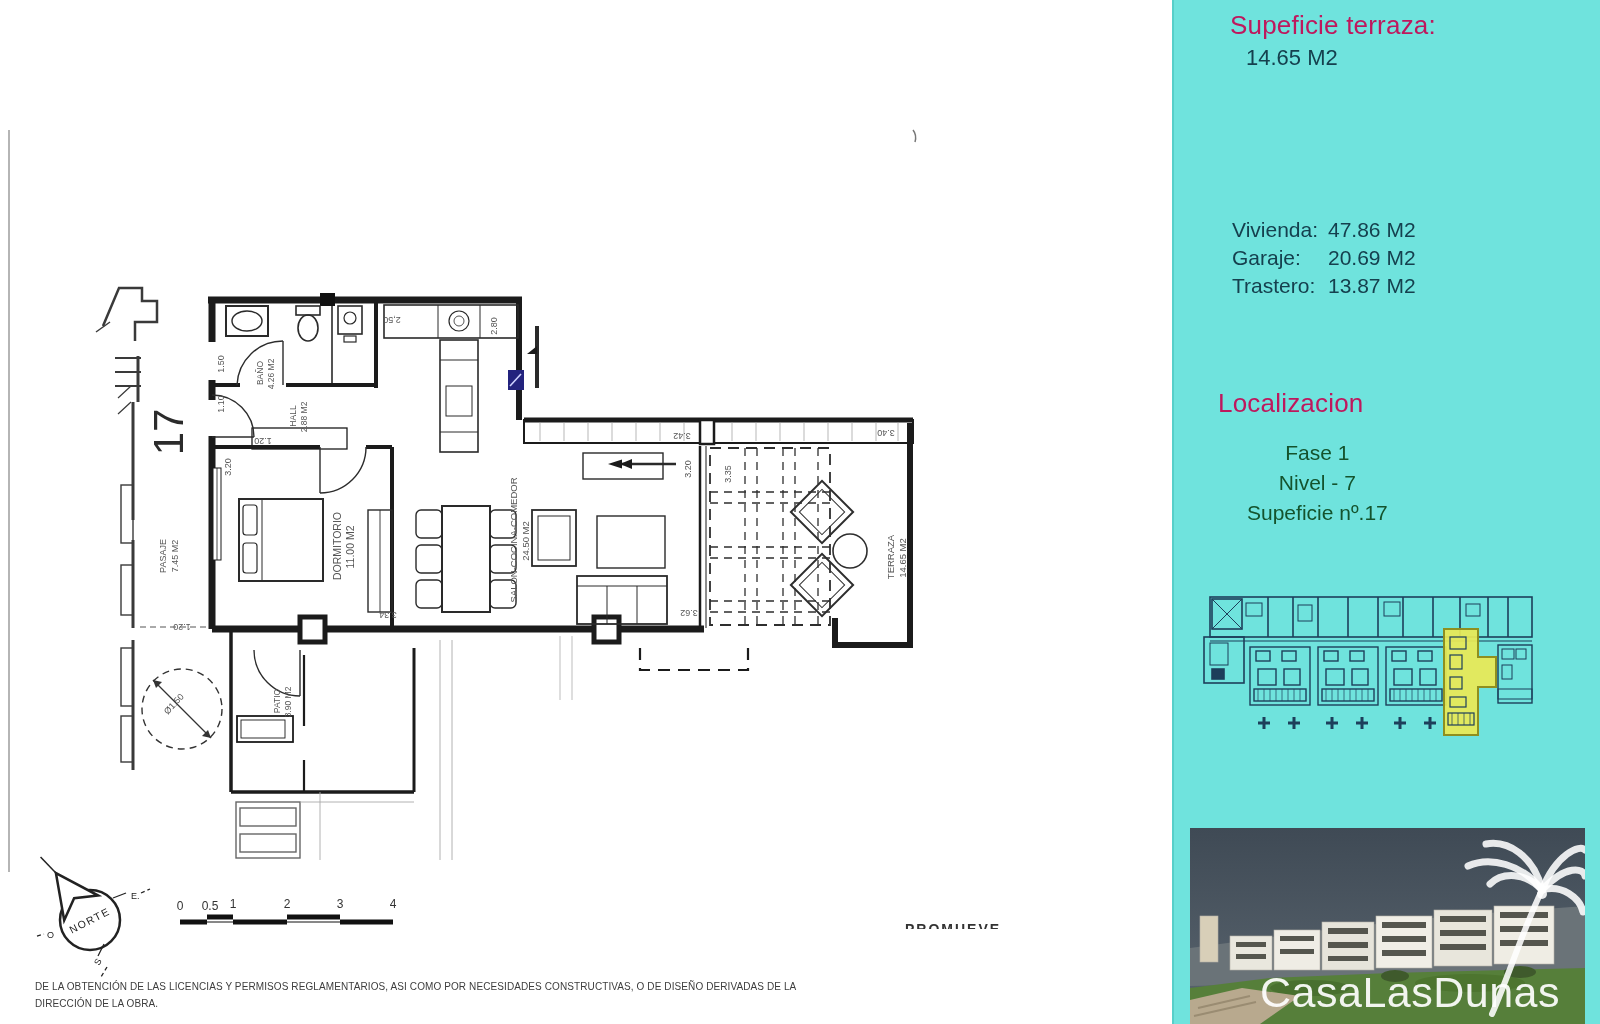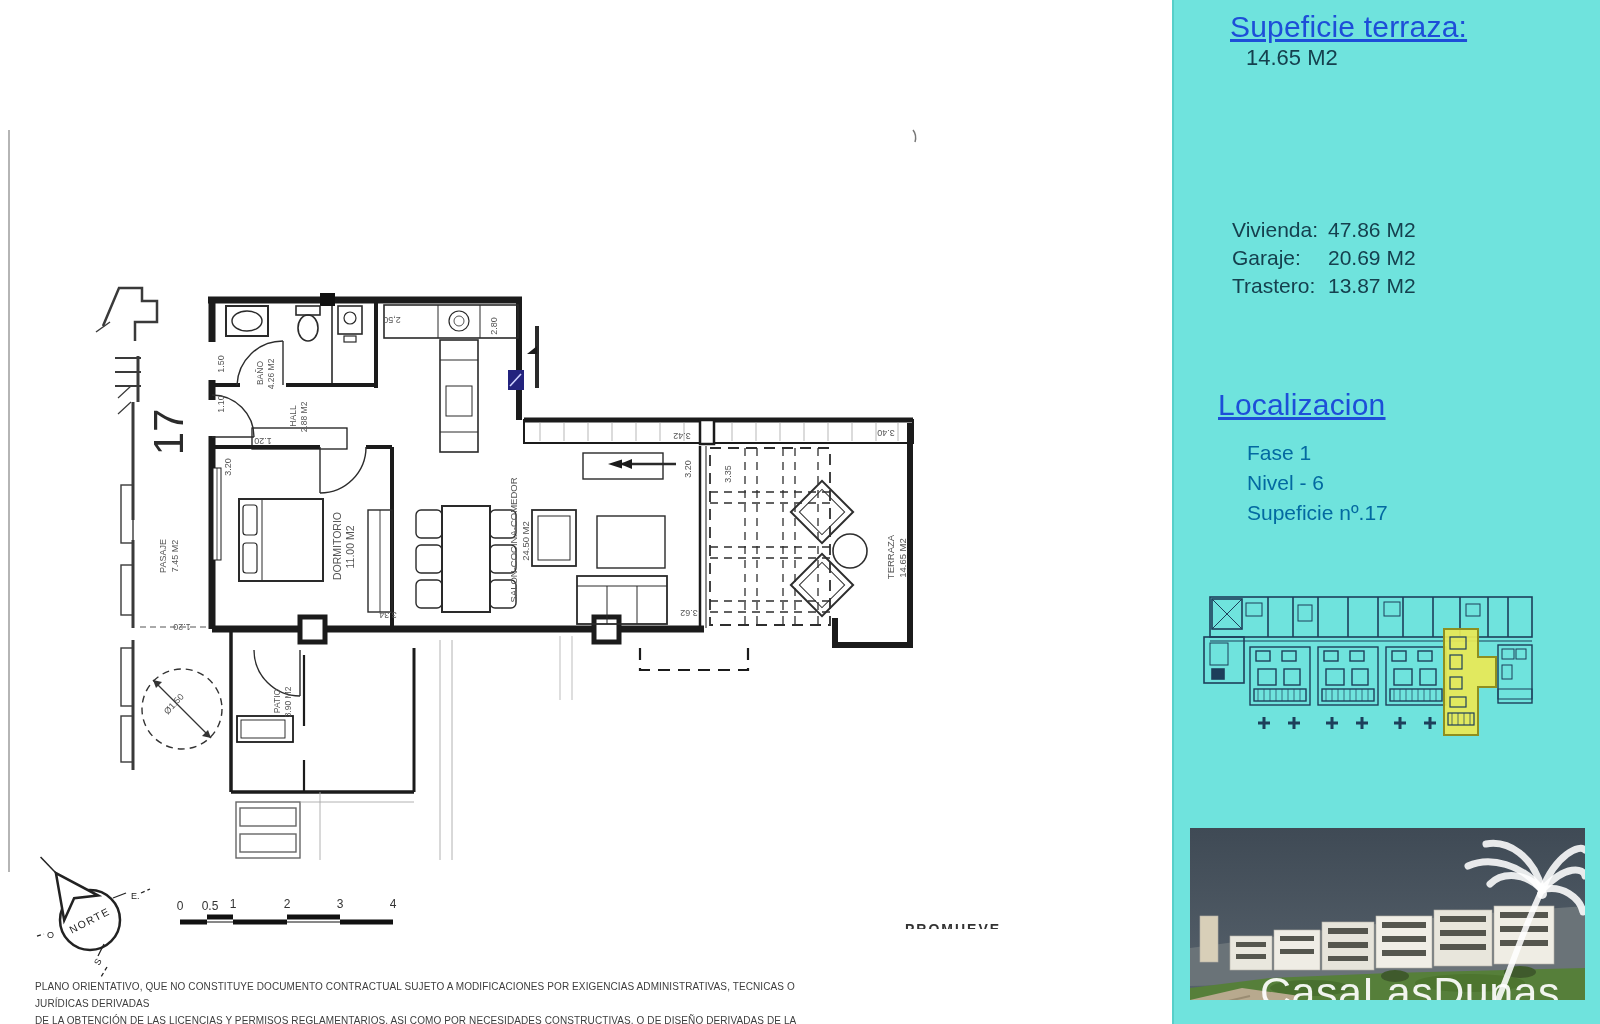--- a/index.html
+++ b/index.html
@@ -7,36 +7,36 @@
     width:1600px;height:1024px;overflow:hidden;position:relative;
     background:#ffffff;font-family:"Liberation Sans",sans-serif;
   }
   .abs{position:absolute;}
   
   #side-panel{
     left:1172px;top:0;width:428px;height:1024px;
     background:#6fe3dd;border-left:2px solid #57cfc9;
   }
   .side-heading{
-    position:absolute;color:#1d4ed8;font-size:30px;letter-spacing:.2px;text-decoration:underline;
+    position:absolute;color:#be185d;font-size:26px;letter-spacing:.2px;
   }
   .side-value{position:absolute;color:#15404e;font-size:22px;}
   .built-row{display:flex;color:#15404e;font-size:21px;line-height:28px;}
   .built-row .lbl{width:96px;}
-  .loc-line{color:#0369a1;font-size:21px;line-height:30px;}
+  .loc-line{color:#14532d;font-size:21px;line-height:30px;text-align:center;}
   
   #left-rule{left:8px;top:130px;width:2px;height:742px;background:#b5b5b5;}
   #promueve-clip{
     left:905px;top:921px;width:120px;height:8px;overflow:hidden;
     color:#333;font-size:14px;font-weight:bold;letter-spacing:2px;
   }
   #disclaimer{left:35px;top:978px;width:780px;color:#3d3d3d;
     font-size:10px;line-height:17px;letter-spacing:.1px;}
   
-  #photo-wrap{left:1188px;top:828px;width:395px;height:172px;overflow:hidden;}
+  #photo-wrap{left:1188px;top:828px;width:395px;height:196px;overflow:hidden;}
   #brand-text{
     position:absolute;left:70px;top:140px;color:rgba(255,255,255,.92);
     font-size:43px;letter-spacing:.5px;font-family:"Liberation Sans",sans-serif;
   }
 </style>
 </head>
 <body>
 
 <div class="abs" id="left-rule"></div>
 
@@ -266,21 +266,20 @@
       <text x="393" y="908">4</text>
     </g>
   </g>
 </svg>
 
 <div class="abs" id="promueve-clip">
   <span>PROMUEVE</span>
 </div>
 
 <div class="abs" id="disclaimer">
-  <div>PLANO ORIENTATIVO, QUE NO CONSTITUYE DOCUMENTO CONTRACTUAL SUJETO A MODIFICACIONES POR EXIGENCIAS ADMINISTRATIVAS, TECNICAS O JURÍDICAS DERIVADAS</div>
   <div>DE LA OBTENCIÓN DE LAS LICENCIAS Y PERMISOS REGLAMENTARIOS, ASI COMO POR NECESIDADES CONSTRUCTIVAS, O DE DISEÑO DERIVADAS DE LA DIRECCIÓN DE LA OBRA.</div>
 </div>
 
 <div class="abs" id="side-panel">
 
   <div class="side-heading" style="left:56px;top:10px">Supeficie terraza:</div>
   <div class="side-value" style="left:72px;top:45px">14.65 M2</div>
 
   <div class="abs" style="left:58px;top:216px">
     <div class="built-row">
@@ -293,21 +292,21 @@
     </div>
     <div class="built-row">
       <span class="lbl">Trastero:</span>
       <span>13.87 M2</span>
     </div>
   </div>
 
   <div class="side-heading" style="left:44px;top:388px">Localizacion</div>
   <div class="abs" style="left:73px;top:438px">
     <div class="loc-line">Fase 1</div>
-    <div class="loc-line">Nivel - 6</div>
+    <div class="loc-line">Nivel - 7</div>
     <div class="loc-line">Supeficie nº.17</div>
   </div>
 
   <svg class="abs" style="left:24px;top:585px" width="348" height="162" viewBox="0 0 348 162">
     <g stroke="#1d3f5b" fill="none" stroke-width="1.6">
       <rect x="12" y="12" width="322" height="40"></rect>
       <rect x="14" y="14" width="30" height="30"></rect>
       <path d="M14,14 L44,44 M44,14 L14,44" stroke-width="1"></path>
       <path d="M70,12 V52 M95,12 V52 M120,12 V52 M150,12 V52 M180,12 V52 M205,12 V52 M235,12 V52 M262,12 V52 M290,12 V52 M310,12 V52"></path>
       <rect x="48" y="18" width="16" height="13" stroke-width="1"></rect>

